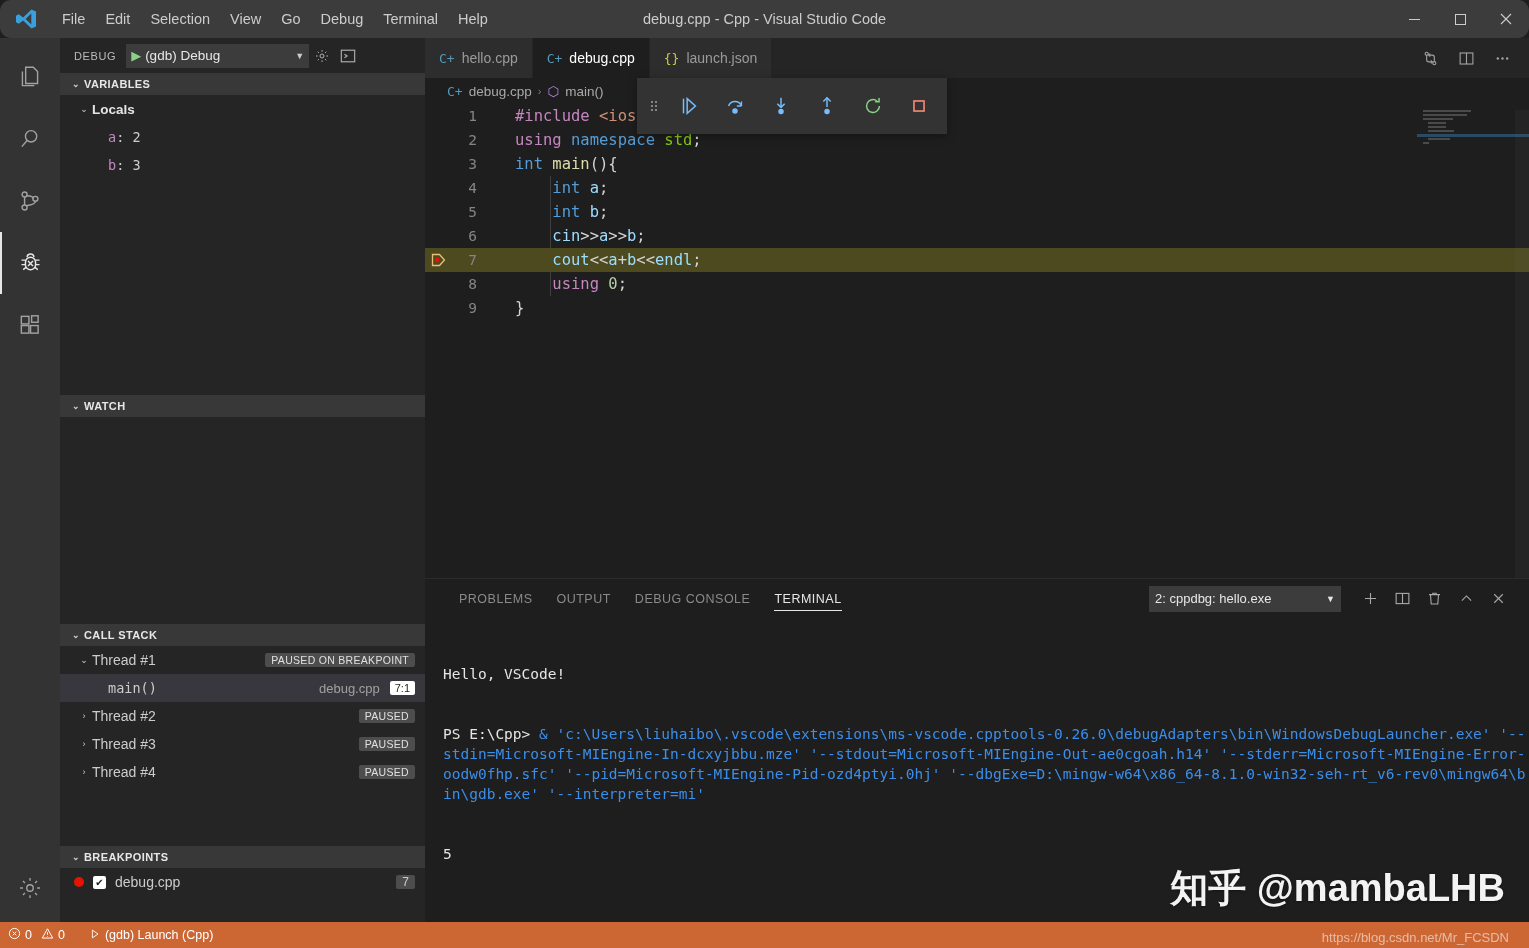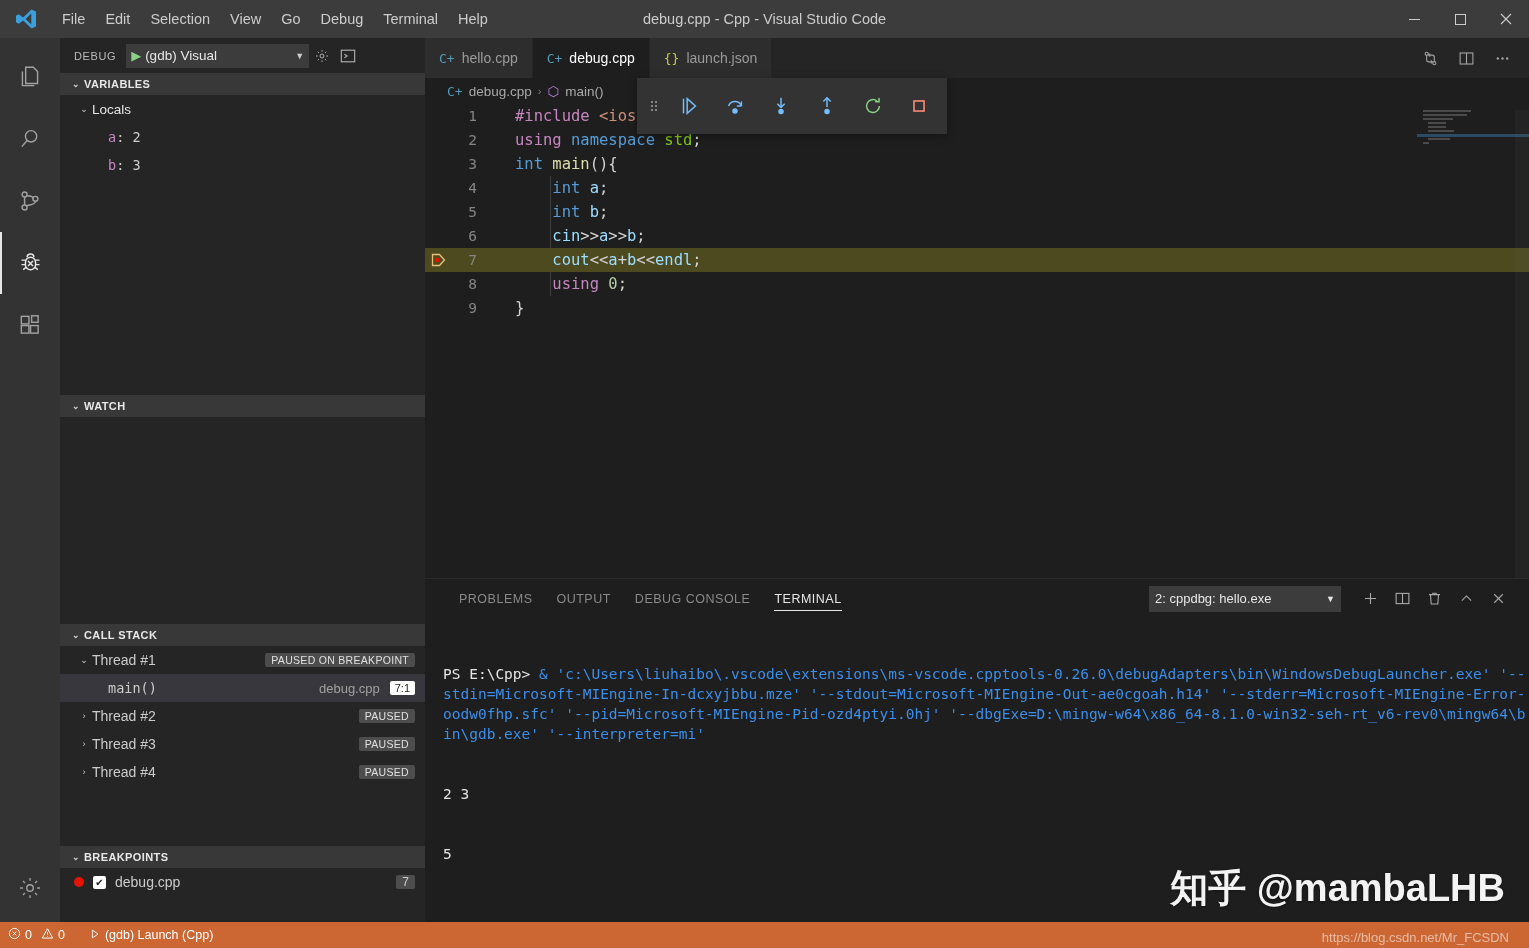--- a/index.html
+++ b/index.html
@@ -9,21 +9,21 @@
     font-family:"Liberation Sans", sans-serif;
     overflow:hidden;
     color:#ccc;
     -webkit-font-smoothing:antialiased;
   }
   .app { position:relative; width:1529px; height:948px; display:flex; flex-direction:column; }
 
   
   .titlebar {
     height:38px; background:#3c3c3c; display:flex; align-items:flex-start;
-    flex:none; position:relative; z-index:40;
+    flex:none; position:relative; z-index:40;border-radius:11px;
   }
   .vscode-logo { width:52px; height:38px; display:flex; align-items:center; justify-content:center; }
   .menu { display:flex; align-items:center; height:38px; }
   .menu-item {
     padding:0 10px; height:38px; line-height:38px; font-size:14.5px; color:#cccccc;
     cursor:default;
   }
   .title-center {
     position:absolute; left:0; right:0; top:0; height:42px; line-height:38px;
     text-align:center; font-size:14.5px; color:#cccccc; pointer-events:none;
@@ -73,21 +73,21 @@
     font-size:11px; font-weight:bold; letter-spacing:.4px; color:#e7e7e7; flex:none;
   }
   .chev { display:inline-block; width:16px; text-align:center; font-size:9px; color:#cfcfcf; }
   .sec-body { background:#252526; overflow:hidden; }
 
   .tree-row { height:28px; display:flex; align-items:center; font-size:14px; padding-right:10px; }
   .tree-row.selected { background:#37373d; }
   .mono { font-family:"DejaVu Sans Mono", monospace; }
   .var-name { color:#c586c0; font-size:13.5px; }
   .var-val  { color:#cccccc; font-size:13.5px; }
-  .scope-label { font-size:13.5px; font-weight:normal; color:#e4e4e4; }
+  .scope-label { font-size:13.5px; font-weight:bold; color:#e4e4e4; }
 
   .badge {
     background:#4d4d4d; color:#e0e0e0; font-size:10.5px; padding:1px 6px;
     border-radius:2px; letter-spacing:.3px; margin-left:auto;
   }
   .badge-light { background:#ffffff; color:#1e1e1e; font-size:11px; padding:1px 5px; border-radius:2px; }
   .stack-file { font-size:13px; color:#a0a0a0; margin-left:auto; }
   .bp-dot { width:10px; height:10px; border-radius:50%; background:#e51400; flex:none; }
   .checkbox {
     width:13px; height:13px; background:#fff; border-radius:2px; display:flex;
@@ -284,21 +284,21 @@
           <path d="M12 2.8v2.6M12 18.6v2.6M21.2 12h-2.6M5.4 12H2.8M18.5 5.5l-1.8 1.8M7.3 16.7l-1.8 1.8M18.5 18.5l-1.8-1.8M7.3 7.3 5.5 5.5"></path>
         </svg>
       </div>
     </div>
 
     <div class="sidebar">
       <div class="sidebar-head">
         <span class="sidebar-title">DEBUG</span>
         <div class="debug-select">
           <span class="play">▶</span>
-          <span class="val">(gdb) Visual</span>
+          <span class="val">(gdb) Debug</span>
           <span class="caret">▼</span>
         </div>
         <div class="head-ico">
           <svg width="16" height="16" viewBox="0 0 24 24" fill="none" stroke="#ccc" stroke-width="1.5">
             <circle cx="12" cy="12" r="3"></circle>
             <path d="M12 3v2.5M12 18.5V21M21 12h-2.5M5.5 12H3M18.4 5.6l-1.8 1.8M7.4 16.6l-1.8 1.8M18.4 18.4l-1.8-1.8M7.4 7.4 5.6 5.6"></path>
           </svg>
         </div>
         <div class="head-ico">
           <svg width="16" height="16" viewBox="0 0 18 18" fill="none" stroke="#ccc" stroke-width="1.3">
@@ -603,22 +603,22 @@
             </div>
             <div class="p-ico">
               <svg width="17" height="17" viewBox="0 0 20 20" fill="none" stroke="#ccc" stroke-width="1.3">
                   <path d="M5 5l10 10M15 5 5 15"></path>
                 </svg>
             </div>
           </div>
         </div>
 
         <div class="terminal">
+          <div><span class="t-white">Hello, VSCode!</span></div>
           <div><span class="t-white">PS E:\Cpp&gt; </span><span class="t-cyan">&amp; 'c:\Users\liuhaibo\.vscode\extensions\ms-vscode.cpptools-0.26.0\debugAdapters\bin\WindowsDebugLauncher.exe' '--stdin=Microsoft-MIEngine-In-dcxyjbbu.mze' '--stdout=Microsoft-MIEngine-Out-ae0cgoah.h14' '--stderr=Microsoft-MIEngine-Error-oodw0fhp.sfc' '--pid=Microsoft-MIEngine-Pid-ozd4ptyi.0hj' '--dbgExe=D:\mingw-w64\x86_64-8.1.0-win32-seh-rt_v6-rev0\mingw64\bin\gdb.exe' '--interpreter=mi'</span></div>
-          <div><span class="t-white">2 3</span></div>
           <div><span class="t-white">5</span></div>
           
           
           
         </div>
       </div>
     </div>
   </div>
 
   <div class="statusbar">

